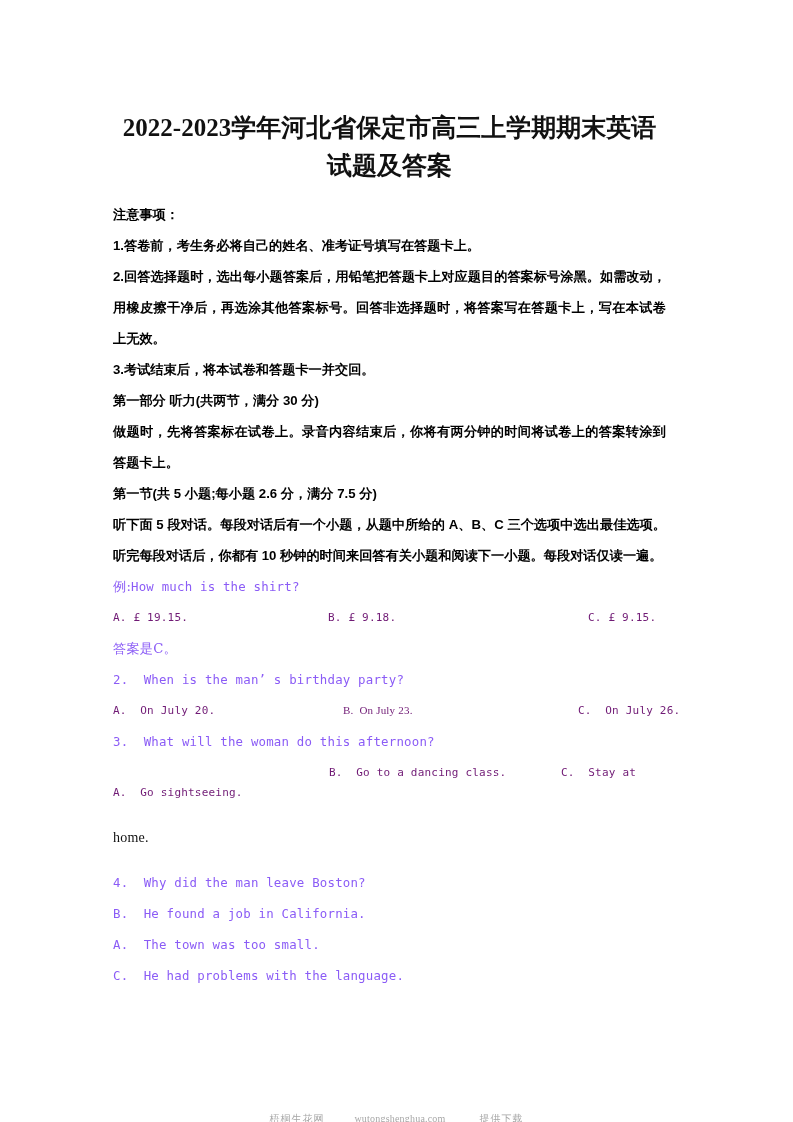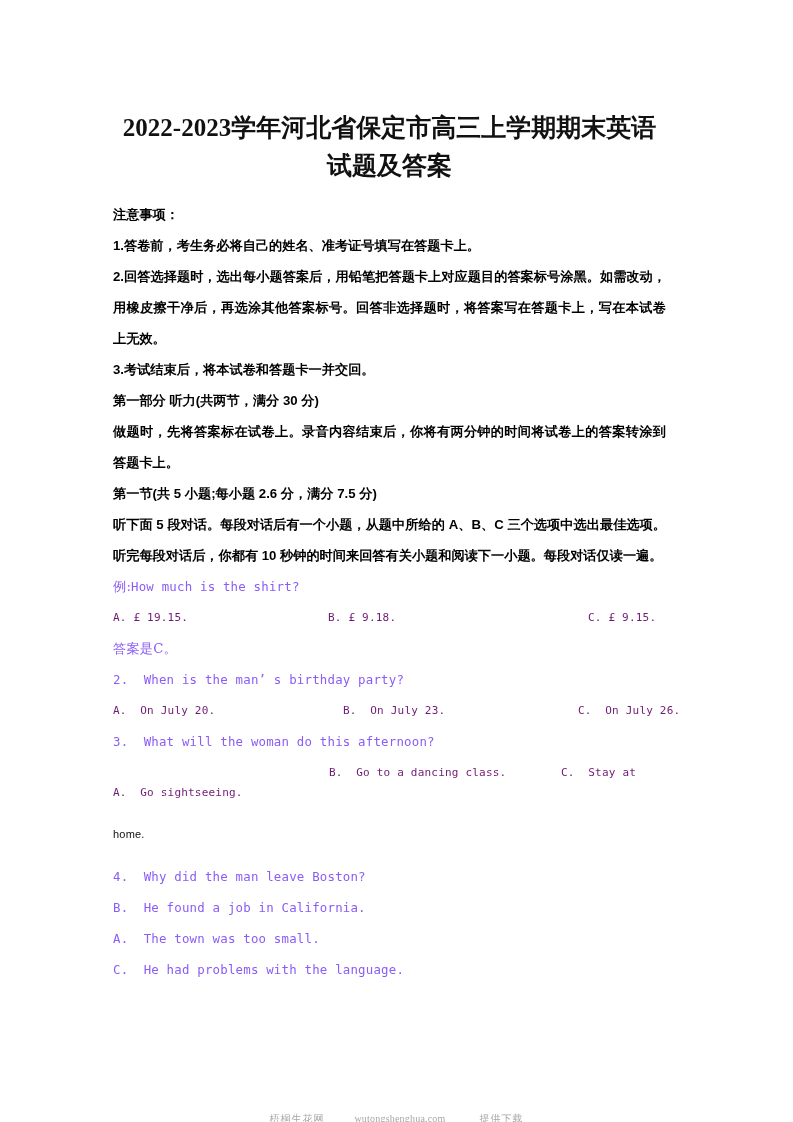--- a/index.html
+++ b/index.html
@@ -78,32 +78,32 @@
     font-size: 11px;
     color: #701a75;
     letter-spacing: 0.2px;
     white-space: pre;
   }
   .opts .col-a { width: 210px; flex: 0 0 210px; }
   .opts .col-b { width: 210px; flex: 0 0 210px; }
   .opts .col-c { flex: 1 1 auto; }
 
   .opts.wide .col-a { width: 230px; flex: 0 0 230px; }
-  .opts.wide .col-b { width: 235px; flex: 0 0 235px; }
+  .opts.wide .col-b { width: 235px; flex: 0 0 235px; font-family: Liberation Serif, serif; }
 
   .opts.ex .col-a { width: 215px; flex: 0 0 215px; }
   .opts.ex .col-b { width: 260px; flex: 0 0 260px; }
 
   .opts.q3 .col-a { width: 216px; flex: 0 0 216px; margin-top: 20px; }
   .opts.q3 .col-b { width: 232px; flex: 0 0 232px; }
 
   
   .cont {
-    font-family: Liberation Sans, sans-serif;
-    font-size: 11px;
+    font-family: Liberation Serif, serif;
+    font-size: 14px;
     line-height: 31px;
     color: #111;
     letter-spacing: 0.2px;
   }
 
   
   .footer {
     position: absolute;
     left: 0;
     top: 1096px;

